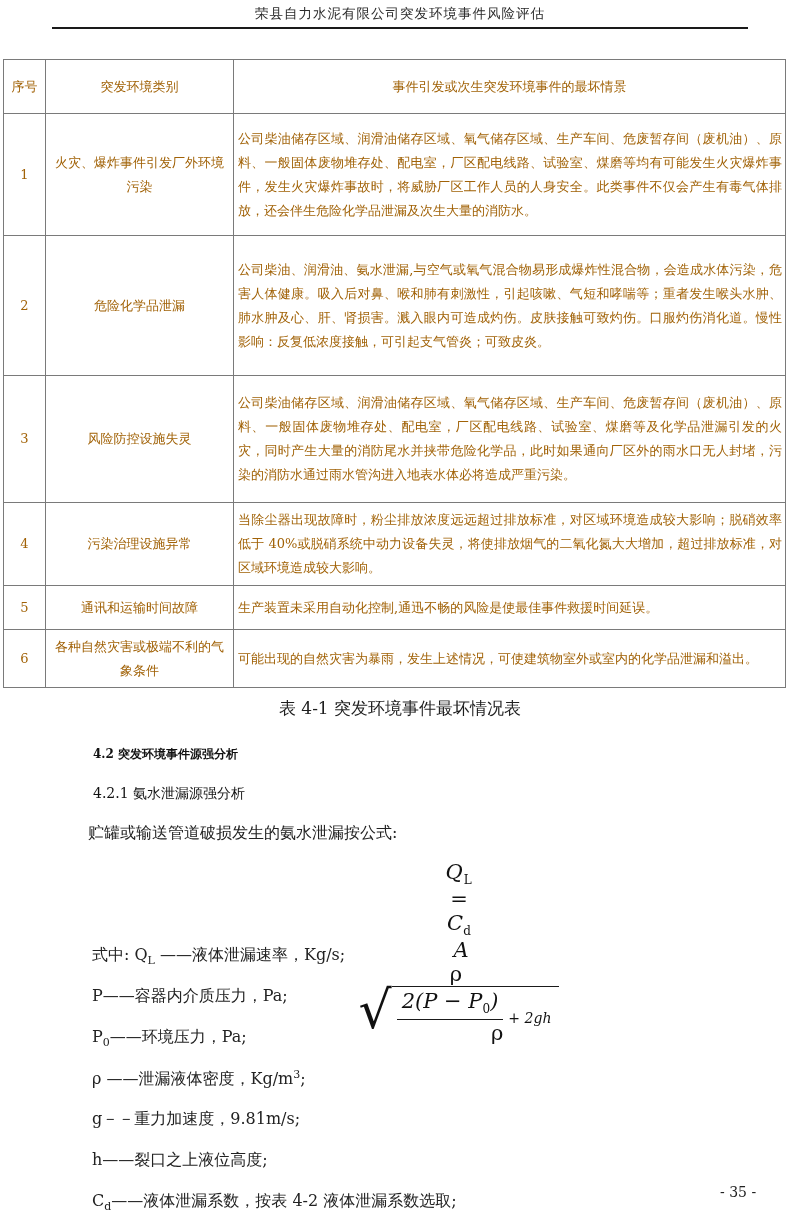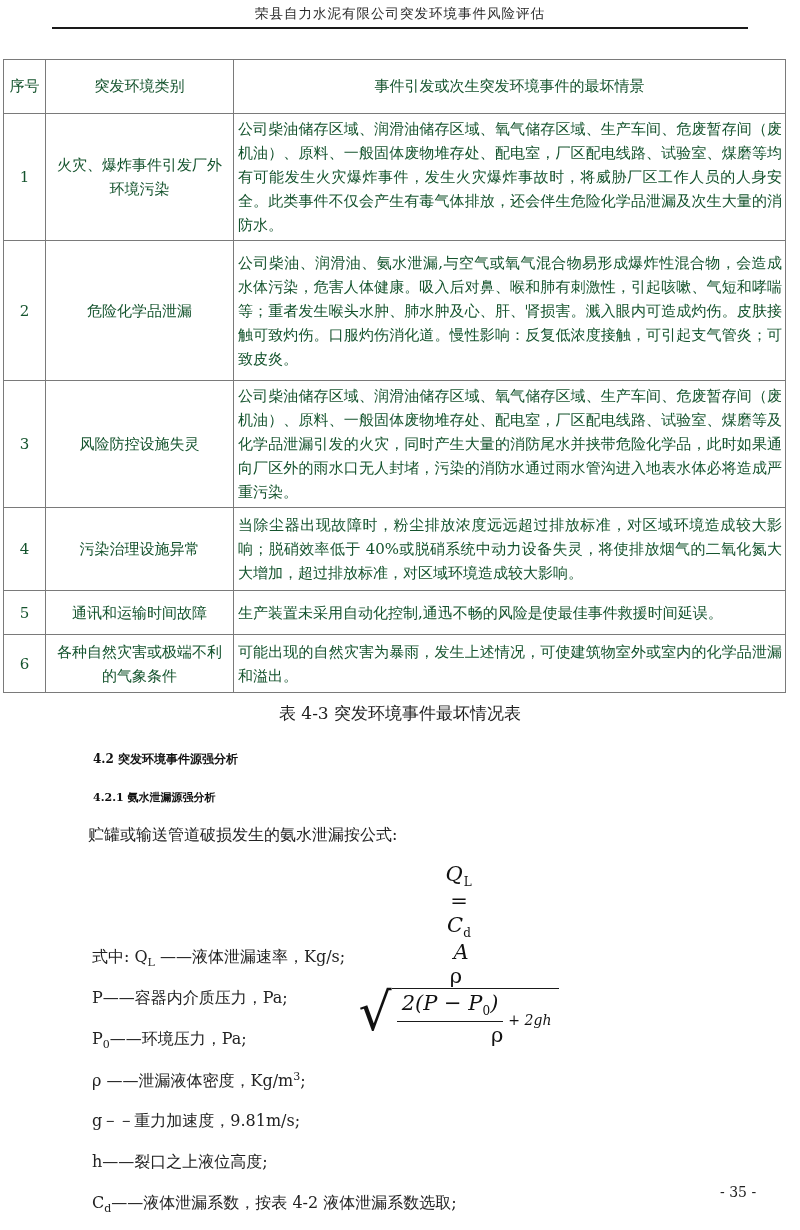--- a/index.html
+++ b/index.html
@@ -27,22 +27,22 @@
   
   table.worst-case {
     border-collapse: collapse;
     margin: 30px 15px 0 3px;
     width: 782px;
     table-layout: fixed;
   }
   table.worst-case td, table.worst-case th {
     border: 1px solid #7a7a7a;
     font-weight: normal;
-    font-size: 15px;
-    color: #14532d;
+    font-size: 13px;
+    color: #a16207;
   }
   table.worst-case th { height: 54px; text-align: center; }
   col.c-no { width: 42px; }
   col.c-cat { width: 188px; }
   col.c-scn { width: 552px; }
   td.cell-no, td.cell-cat {
     text-align: center;
     vertical-align: middle;
     padding: 2px 4px;
     line-height: 24px;
@@ -67,22 +67,22 @@
     color: #1e1e1e;
   }
   .h2-heading {
     margin: 26px 0 0 93px;
     font-size: 12px;
     font-weight: bold;
     color: #111;
   }
   .h3-heading {
     margin: 22px 0 0 93px;
-    font-size: 11px;
-    font-weight: bold;
+    font-size: 14px;
+    font-weight: normal;
     color: #111;
   }
   .intro-para {
     margin: 20px 0 0 88px;
     font-size: 16px;
     color: #222;
   }
   
   .formula {
     margin: 16px 0 0 118px;
@@ -181,21 +181,21 @@
       <td class="cell-scn">生产装置未采用自动化控制,通迅不畅的风险是使最佳事件救援时间延误。</td>
     </tr>
     <tr class="r6">
       <td class="cell-no">6</td>
       <td class="cell-cat">各种自然灾害或极端不利的气象条件</td>
       <td class="cell-scn">可能出现的自然灾害为暴雨，发生上述情况，可使建筑物室外或室内的化学品泄漏和溢出。</td>
     </tr>
   </tbody>
 </table>
 
-<div class="table-caption">表 4-3 突发环境事件最坏情况表</div>
+<div class="table-caption">表 4-1 突发环境事件最坏情况表</div>
 
 <div class="h2-heading">4.2 突发环境事件源强分析</div>
 <div class="h3-heading">4.2.1 氨水泄漏源强分析</div>
 <div class="intro-para">贮罐或输送管道破损发生的氨水泄漏按公式:</div>
 
 <div class="formula">
   <span class="lhs"><span>Q</span><sub>L</sub></span>
   <span class="op">=</span>
   <span><span>C</span><sub>d</sub></span>
   <span style="padding-left:4px;">A</span>

